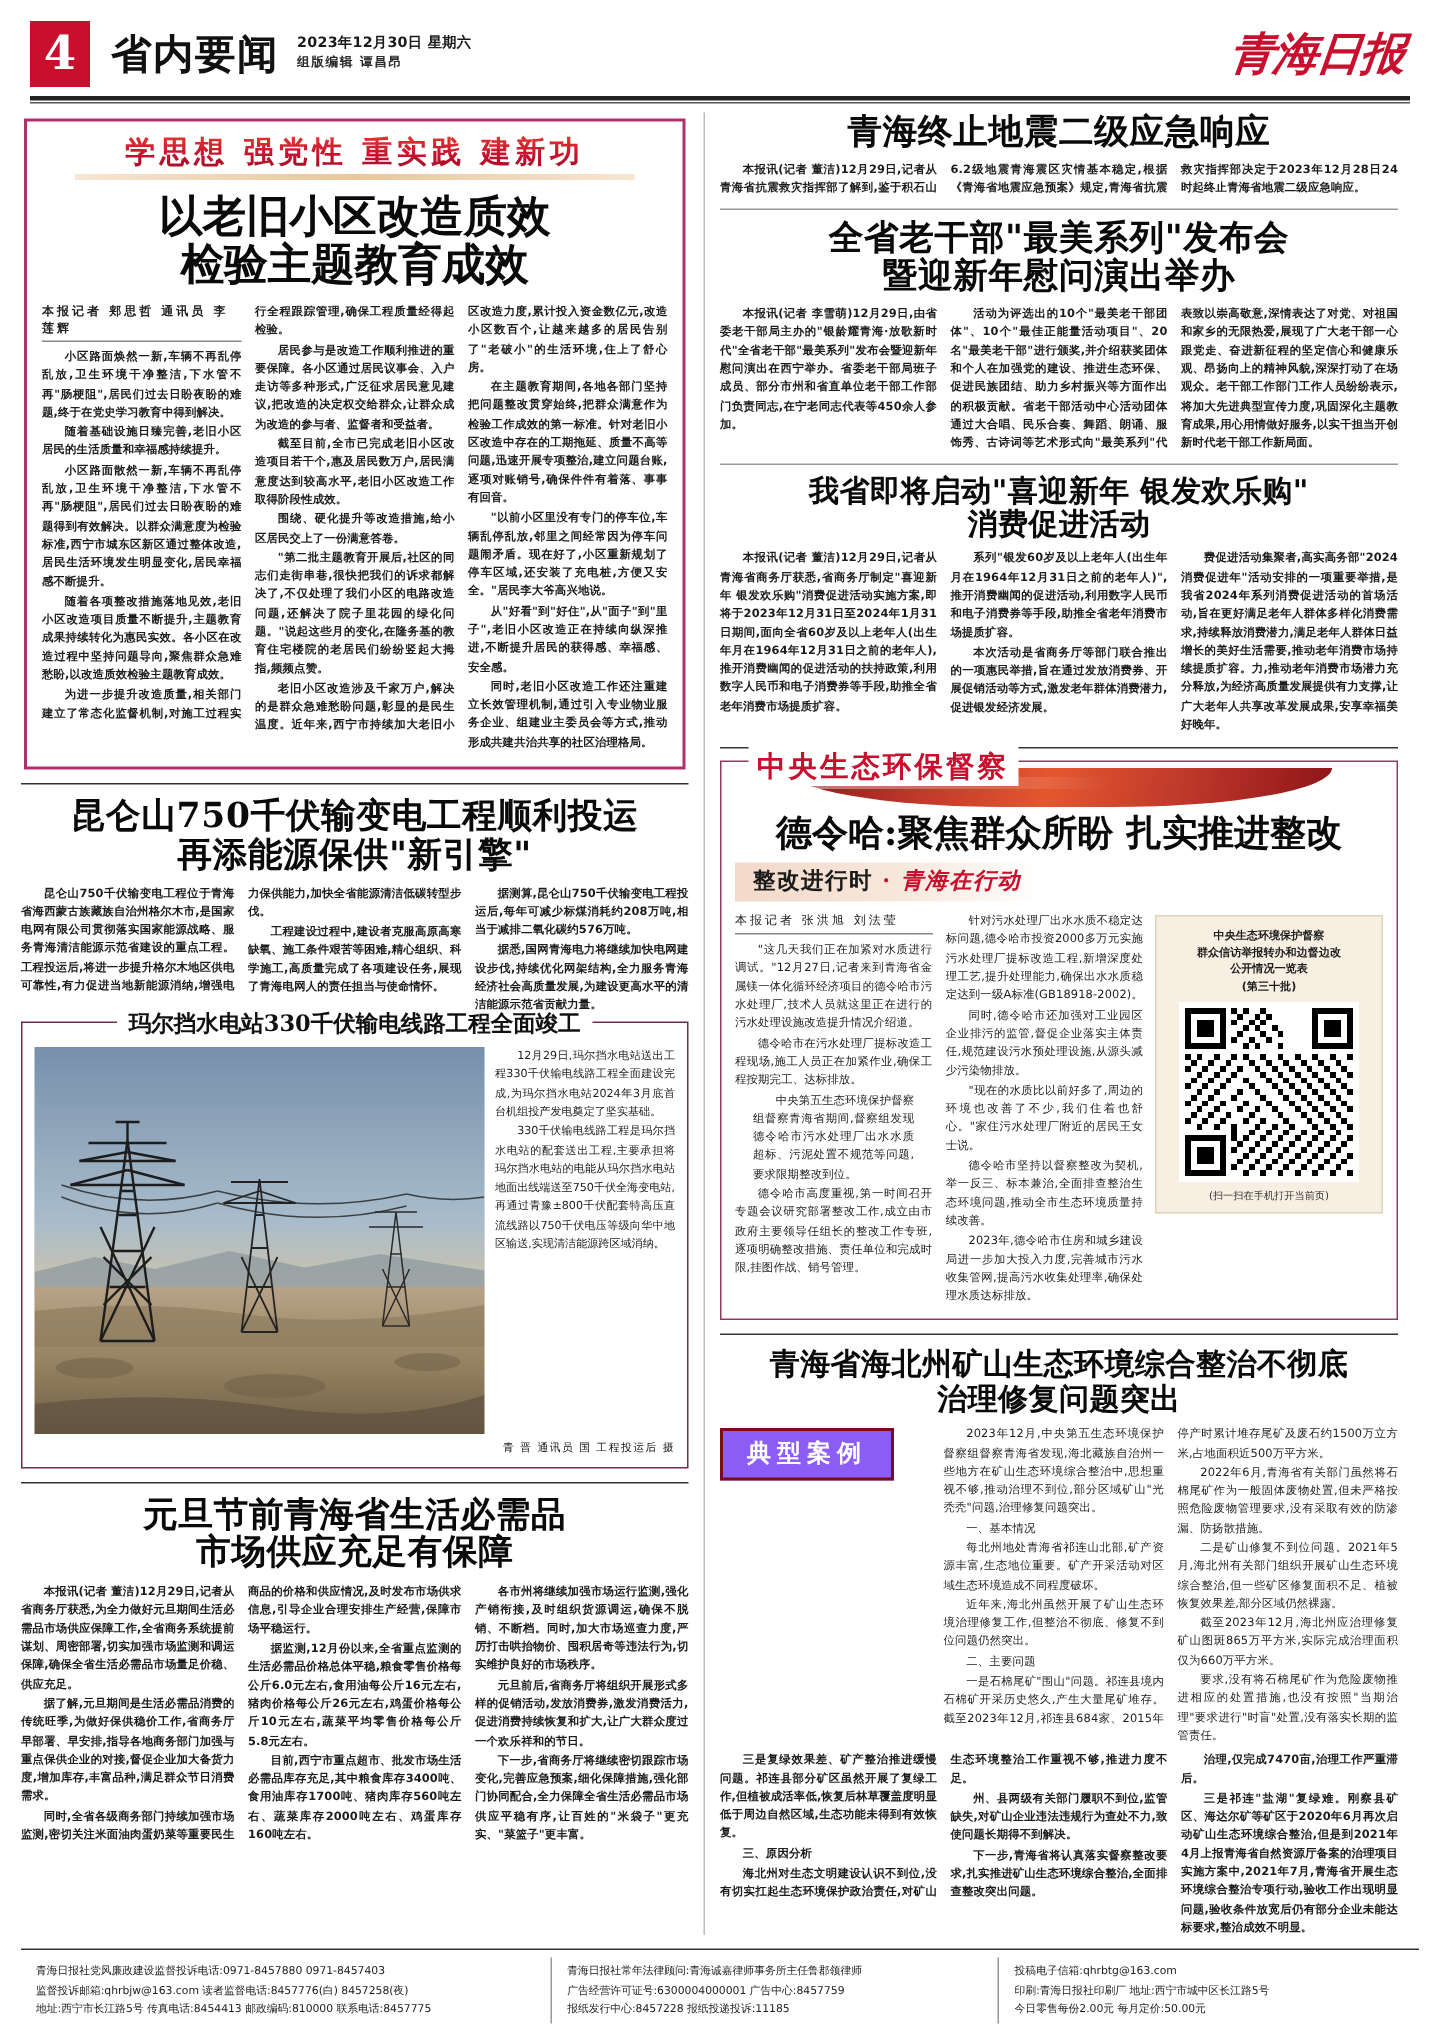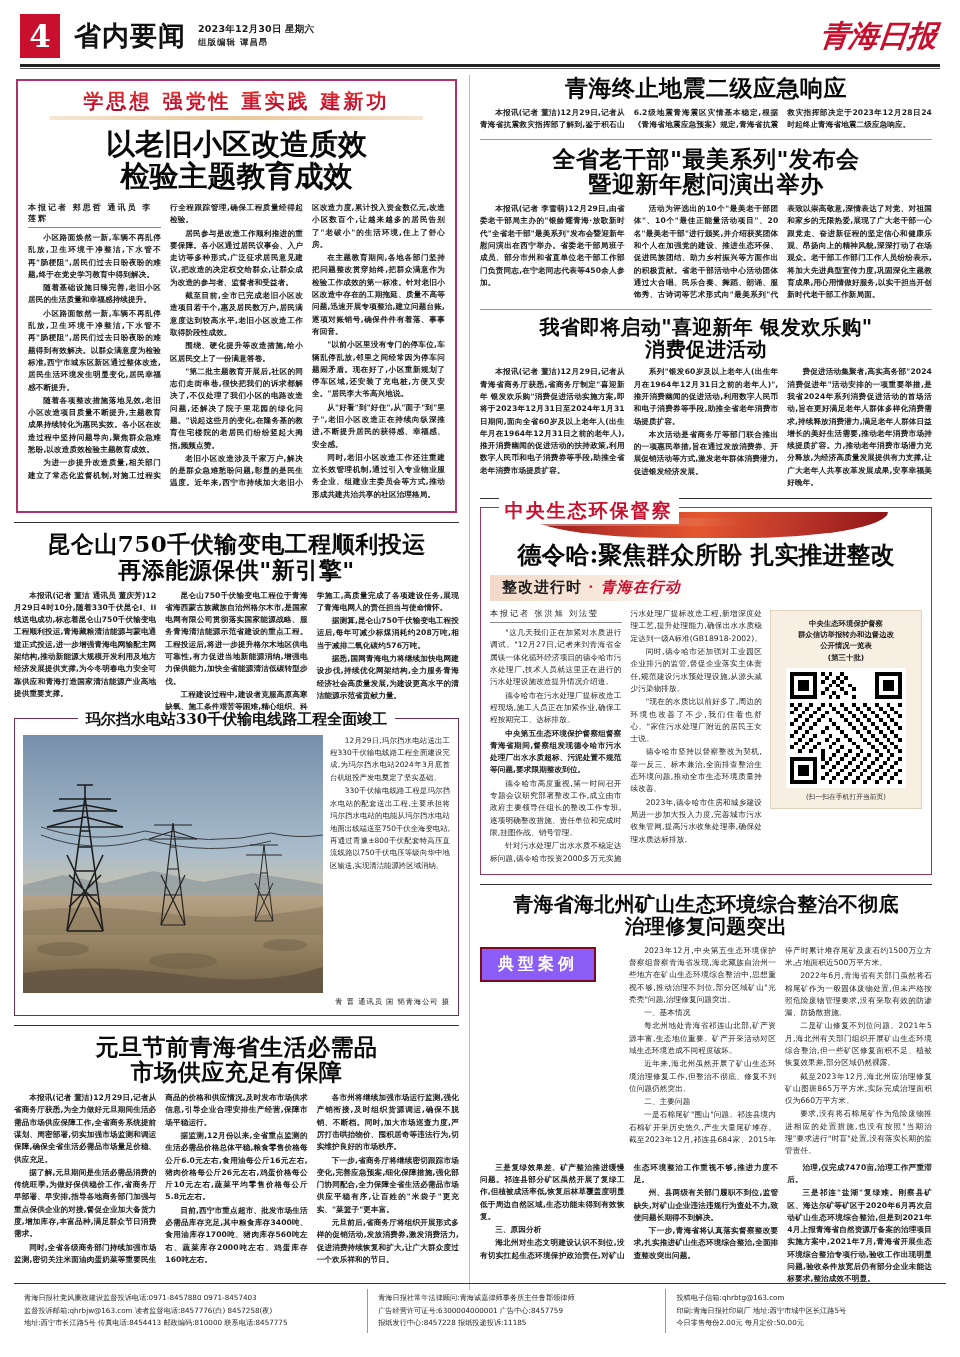--- a/index.html
+++ b/index.html
@@ -145,21 +145,21 @@
   
   .case-label {
     background:#8b5cf6; color:#fff; font-weight:bold; font-size:16px;
     font-family:"DejaVu Serif","Liberation Serif",serif;
     padding:5px 16px; display:inline-block; letter-spacing:4px;
     border:2px solid #7d0a1d;
   }
 
   
   .footer {
-    position:absolute; left:14px; right:14px; bottom:24px;
+    position:absolute; left:14px; right:14px; bottom:8px;
     border-top:1.5px solid #333; padding-top:5px;
   }
   .footer-inner { display:flex; }
   .fcol { padding:3px 10px; font-size:7.2px; line-height:1.75; color:#1c1c1c; }
   .fcol.b1 { width:38%; border-right:1px solid #999; }
   .fcol.b2 { width:32%; border-right:1px solid #999; }
   .fcol.b3 { width:30%; }
   .fline { white-space:nowrap; }
 </style>
 </head>
@@ -212,21 +212,20 @@
         </div>
       </div>
 
       <hr class="hr-sep">
 
       <div>
         <div class="hl1 hl-lg">昆仑山750千伏输变电工程顺利投运</div>
         <div class="hl1 hl-lg">再添能源保供"新引擎"</div>
         <div class="cols3" style="margin-top:7px">
           <div class="bodytext">
-              <div style="text-indent: 2em; margin: 0px 0px 1px;">本报讯(记者 董洁 通讯员 董庆芳)12月29日4时10分,随着330千伏昆仑I、II线送电成功,标志着昆仑山750千伏输变电工程顺利投运,青海藏粮清洁能源与蒙电通道正式投运,进一步增强青海电网输配主网架结构,推动新能源大规模开发利用及地方经济发展提供支撑,为今冬明春电力安全可靠供应和青海打造国家清洁能源产业高地提供重要支撑。</div>
               <div style="text-indent: 2em; margin: 0px 0px 1px;">昆仑山750千伏输变电工程位于青海省海西蒙古族藏族自治州格尔木市,是国家电网有限公司贯彻落实国家能源战略、服务青海清洁能源示范省建设的重点工程。工程投运后,将进一步提升格尔木地区供电可靠性,有力促进当地新能源消纳,增强电力保供能力,加快全省能源清洁低碳转型步伐。</div>
               <div style="text-indent: 2em; margin: 0px 0px 1px;">工程建设过程中,建设者克服高原高寒缺氧、施工条件艰苦等困难,精心组织、科学施工,高质量完成了各项建设任务,展现了青海电网人的责任担当与使命情怀。</div>
               <div style="text-indent: 2em; margin: 0px 0px 1px;">据测算,昆仑山750千伏输变电工程投运后,每年可减少标煤消耗约208万吨,相当于减排二氧化碳约576万吨。</div>
               <div style="text-indent: 2em; margin: 0px 0px 1px;">据悉,国网青海电力将继续加快电网建设步伐,持续优化网架结构,全力服务青海经济社会高质量发展,为建设更高水平的清洁能源示范省贡献力量。</div>
             </div>
         </div>
       </div>
 
       <div class="photo-wrap">
         <div class="photo-cap-top">玛尔挡水电站330千伏输电线路工程全面竣工</div>
@@ -287,38 +286,38 @@
                 <ellipse cx="262" cy="210" rx="22" ry="6"></ellipse>
               </g>
               <path d="M0 238 Q80 228 160 240 T300 232 L300 258 L0 258 Z" fill="#5e5140" opacity=".7"></path>
             </svg>
           </div>
           <div class="photo-side">
               <div style="text-indent: 2em; margin: 0px 0px 1px;">12月29日,玛尔挡水电站送出工程330千伏输电线路工程全面建设完成,为玛尔挡水电站2024年3月底首台机组投产发电奠定了坚实基础。</div>
               <div style="text-indent: 2em; margin: 0px 0px 1px;">330千伏输电线路工程是玛尔挡水电站的配套送出工程,主要承担将玛尔挡水电站的电能从玛尔挡水电站地面出线端送至750千伏全海变电站,再通过青豫±800千伏配套特高压直流线路以750千伏电压等级向华中地区输送,实现清洁能源跨区域消纳。</div>
             </div>
         </div>
-        <div class="photo-credit">青 晋 通讯员 国 韬青海公司 摄</div>
+        <div class="photo-credit">青 晋 通讯员 国 工程投运后 摄</div>
       </div>
 
       <hr class="hr-sep">
 
       <div>
         <div class="hl1 hl-lg">元旦节前青海省生活必需品</div>
         <div class="hl1 hl-lg">市场供应充足有保障</div>
         <div class="cols3" style="margin-top:7px">
           <div class="bodytext">
               <div style="text-indent: 2em; margin: 0px 0px 1px;">本报讯(记者 董洁)12月29日,记者从省商务厅获悉,为全力做好元旦期间生活必需品市场供应保障工作,全省商务系统提前谋划、周密部署,切实加强市场监测和调运保障,确保全省生活必需品市场量足价稳、供应充足。</div>
               <div style="text-indent: 2em; margin: 0px 0px 1px;">据了解,元旦期间是生活必需品消费的传统旺季,为做好保供稳价工作,省商务厅早部署、早安排,指导各地商务部门加强与重点保供企业的对接,督促企业加大备货力度,增加库存,丰富品种,满足群众节日消费需求。</div>
               <div style="text-indent: 2em; margin: 0px 0px 1px;">同时,全省各级商务部门持续加强市场监测,密切关注米面油肉蛋奶菜等重要民生商品的价格和供应情况,及时发布市场供求信息,引导企业合理安排生产经营,保障市场平稳运行。</div>
               <div style="text-indent: 2em; margin: 0px 0px 1px;">据监测,12月份以来,全省重点监测的生活必需品价格总体平稳,粮食零售价格每公斤6.0元左右,食用油每公斤16元左右,猪肉价格每公斤26元左右,鸡蛋价格每公斤10元左右,蔬菜平均零售价格每公斤5.8元左右。</div>
               <div style="text-indent: 2em; margin: 0px 0px 1px;">目前,西宁市重点超市、批发市场生活必需品库存充足,其中粮食库存3400吨、食用油库存1700吨、猪肉库存560吨左右、蔬菜库存2000吨左右、鸡蛋库存160吨左右。</div>
               <div style="text-indent: 2em; margin: 0px 0px 1px;">各市州将继续加强市场运行监测,强化产销衔接,及时组织货源调运,确保不脱销、不断档。同时,加大市场巡查力度,严厉打击哄抬物价、囤积居奇等违法行为,切实维护良好的市场秩序。</div>
+              <div style="text-indent: 2em; margin: 0px 0px 1px;">元旦前后,省商务厅将组织开展形式多样的促销活动,发放消费券,激发消费活力,促进消费持续恢复和扩大,让广大群众度过一个欢乐祥和的节日。</div>
               <div style="text-indent: 2em; margin: 0px 0px 1px;">下一步,省商务厅将继续密切跟踪市场变化,完善应急预案,细化保障措施,强化部门协同配合,全力保障全省生活必需品市场供应平稳有序,让百姓的"米袋子"更充实、"菜篮子"更丰富。</div>
-              <div style="text-indent: 2em; margin: 0px 0px 1px;">元旦前后,省商务厅将组织开展形式多样的促销活动,发放消费券,激发消费活力,促进消费持续恢复和扩大,让广大群众度过一个欢乐祥和的节日。</div>
             </div>
         </div>
       </div>
 
     </div>
 
     <div class="col-right">
 
       <div>
         <div class="hl1 hl-lg">青海终止地震二级应急响应</div>
@@ -598,21 +597,21 @@
               </svg>
             </div>
             <div class="qr-note">(扫一扫在手机打开当前页)</div>
           </div>
 
           <div class="cols2">
             <div class="byline">本报记者 张洪旭 刘法莹</div>
             <div class="bodytext">
                 <div style="text-indent: 2em; margin: 0px 0px 1px;">"这几天我们正在加紧对水质进行调试。"12月27日,记者来到青海省金属镁一体化循环经济项目的德令哈市污水处理厂,技术人员就这里正在进行的污水处理设施改造提升情况介绍道。</div>
                 <div style="text-indent: 2em; margin: 0px 0px 1px;">德令哈市在污水处理厂提标改造工程现场,施工人员正在加紧作业,确保工程按期完工、达标排放。</div>
-                <div style="text-indent: 2em; margin: 0px 0px 1px; font-weight: bold;">中央第五生态环境保护督察组督察青海省期间,督察组发现德令哈市污水处理厂出水水质超标、污泥处置不规范等问题,要求限期整改到位。</div>
+                <div style="text-indent: 2em; margin: 0px 12px 1px;">中央第五生态环境保护督察组督察青海省期间,督察组发现德令哈市污水处理厂出水水质超标、污泥处置不规范等问题,要求限期整改到位。</div>
                 <div style="text-indent: 2em; margin: 0px 0px 1px;">德令哈市高度重视,第一时间召开专题会议研究部署整改工作,成立由市政府主要领导任组长的整改工作专班,逐项明确整改措施、责任单位和完成时限,挂图作战、销号管理。</div>
                 <div style="text-indent: 2em; margin: 0px 0px 1px;">针对污水处理厂出水水质不稳定达标问题,德令哈市投资2000多万元实施污水处理厂提标改造工程,新增深度处理工艺,提升处理能力,确保出水水质稳定达到一级A标准(GB18918-2002)。</div>
                 <div style="text-indent: 2em; margin: 0px 0px 1px;">同时,德令哈市还加强对工业园区企业排污的监管,督促企业落实主体责任,规范建设污水预处理设施,从源头减少污染物排放。</div>
                 <div style="text-indent: 2em; margin: 0px 0px 1px;">"现在的水质比以前好多了,周边的环境也改善了不少,我们住着也舒心。"家住污水处理厂附近的居民王女士说。</div>
                 <div style="text-indent: 2em; margin: 0px 0px 1px;">德令哈市坚持以督察整改为契机,举一反三、标本兼治,全面排查整治生态环境问题,推动全市生态环境质量持续改善。</div>
                 <div style="text-indent: 2em; margin: 0px 0px 1px;">2023年,德令哈市住房和城乡建设局进一步加大投入力度,完善城市污水收集管网,提高污水收集处理率,确保处理水质达标排放。</div>
               </div>
           </div>
         </div>
       </div>

